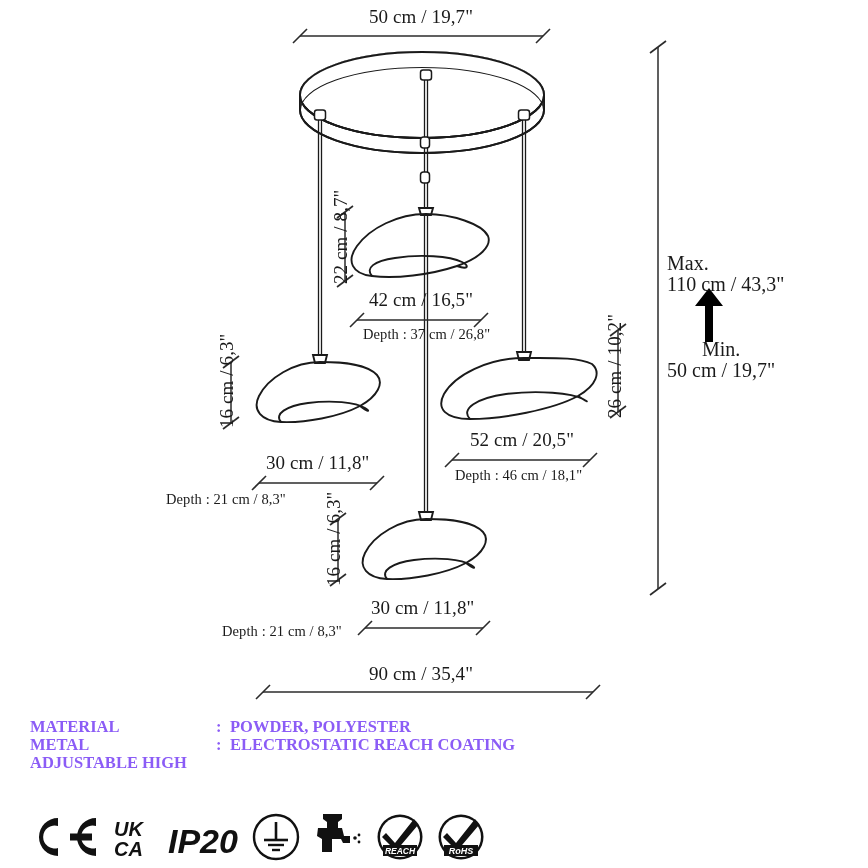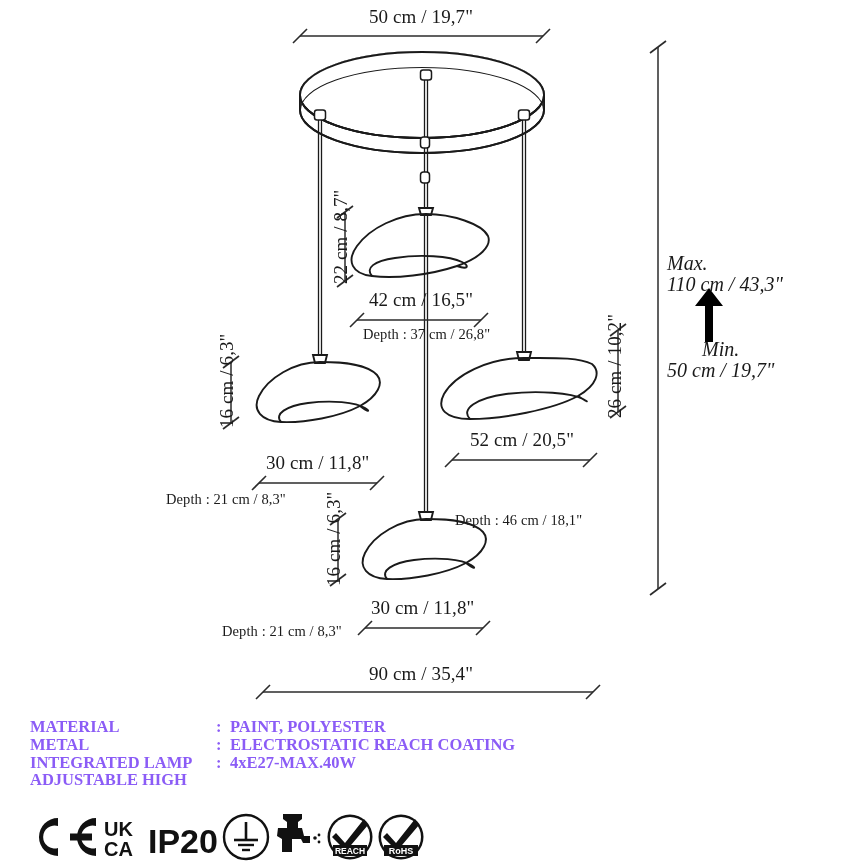--- a/index.html
+++ b/index.html
@@ -39,21 +39,20 @@
     transform-origin: 0 0;
     transform: rotate(-90deg);
   }
   .range-text {
     position: absolute;
     font-family: "Liberation Serif", serif;
     font-size: 20px;
     color: #1a1a1a;
     white-space: nowrap;
     line-height: 1.15;
-    font-style: italic;
   }
   
   #specs {
     position: absolute;
     left: 30px;
     top: 719px;
     font-family: "Liberation Serif", serif;
     font-weight: bold;
     font-size: 16.5px;
     line-height: 1.02;
@@ -70,22 +69,23 @@
   }
   #specs td.lbl { width: 186px; }
   #specs td.col { width: 14px; }
   
   #certs {
     position: absolute;
     left: 28px;
     top: 809px;
     display: flex;
     align-items: center;
-    gap: 1px;
+    gap: 11px;
     height: 56px;
+    font-style: italic;
   }
   .cert { display: block; }
 </style>
 </head>
 <body>
 
 <div id="sheet">
 
   <svg id="drawing" width="868" height="868" viewBox="0 0 868 868">
 
@@ -284,51 +284,46 @@
   <div class="dim-text small" style="left:363px; top:326px;">Depth : 37 cm / 26,8"</div>
 
   <div class="dim-text vert" style="left:216px; top:428px;">16 cm / 6,3"</div>
 
   <div class="dim-text" style="left:266px; top:452px;">30 cm / 11,8"</div>
   <div class="dim-text small" style="left:166px; top:491px;">Depth : 21 cm / 8,3"</div>
 
   <div class="dim-text vert" style="left:604px; top:418px;">26 cm / 10,2"</div>
 
   <div class="dim-text" style="left:470px; top:429px;">52 cm / 20,5"</div>
-  <div class="dim-text small" style="left:455px; top:467px;margin-top:45px;">Depth : 46 cm / 18,1"</div>
+  <div class="dim-text small" style="left:455px; top:467px;">Depth : 46 cm / 18,1"</div>
 
   <div class="dim-text vert" style="left:323px; top:586px;">16 cm / 6,3"</div>
 
   <div class="dim-text" style="left:371px; top:597px;">30 cm / 11,8"</div>
   <div class="dim-text small" style="left:222px; top:623px;">Depth : 21 cm / 8,3"</div>
 
   <div class="dim-text" style="left:369px; top:663px;">90 cm / 35,4"</div>
 
   <div class="range-text" style="left:667px; top:252px;">Max.</div>
   <div class="range-text" style="left:667px; top:273px;">110 cm / 43,3"</div>
   <div class="range-text" style="left:702px; top:338px;">Min.</div>
   <div class="range-text" style="left:667px; top:359px;">50 cm / 19,7"</div>
 
   <div id="specs">
     <table>
       <tbody id="specs-body">
           <tr>
             <td class="lbl">MATERIAL</td>
             <td class="col">:</td>
-            <td>PAINT, POLYESTER</td>
+            <td>POWDER, POLYESTER</td>
           </tr>
           <tr>
             <td class="lbl">METAL</td>
             <td class="col">:</td>
             <td>ELECTROSTATIC REACH COATING</td>
-          </tr>
-          <tr>
-            <td class="lbl">INTEGRATED LAMP</td>
-            <td class="col">:</td>
-            <td>4xE27-MAX.40W</td>
           </tr>
           <tr>
             <td class="lbl">ADJUSTABLE HIGH</td>
             <td class="col"></td>
             <td></td>
           </tr>
         </tbody>
     </table>
   </div>
 

